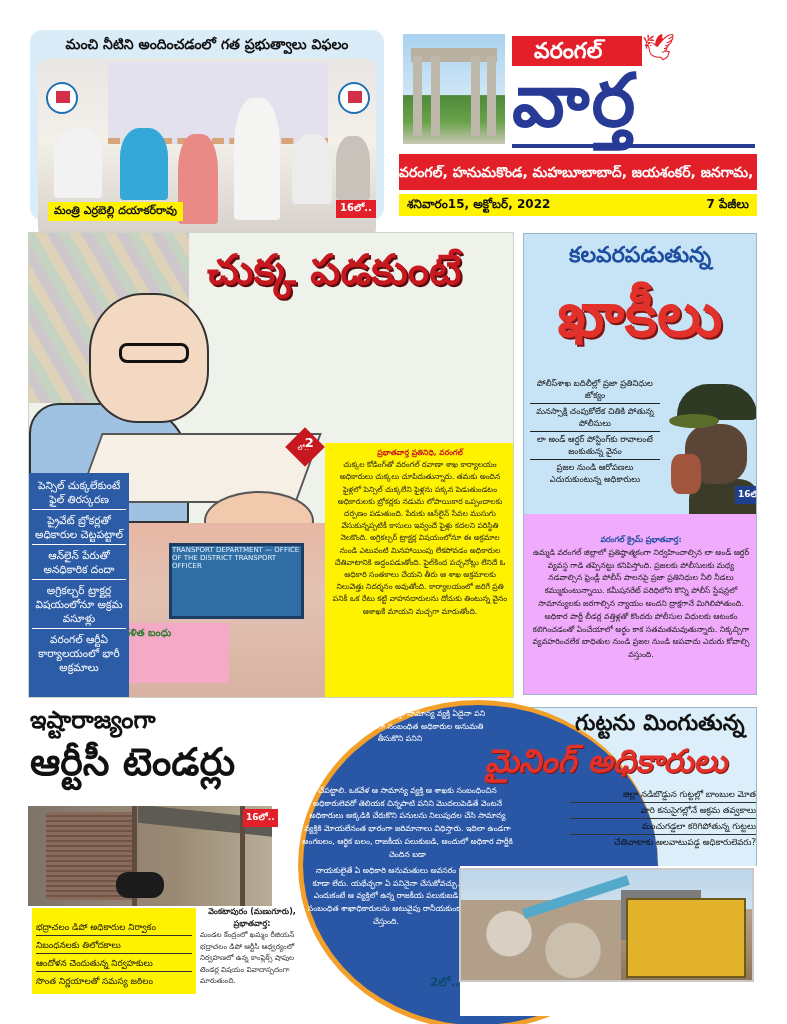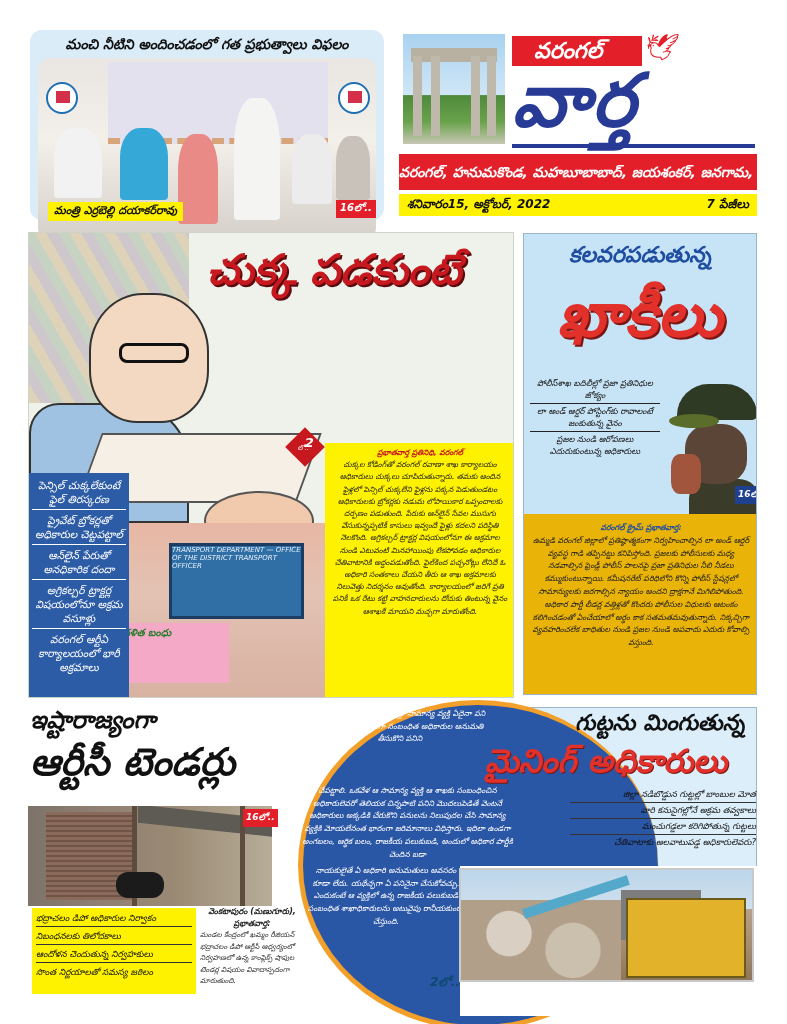--- a/index.html
+++ b/index.html
@@ -1,18 +1,18 @@
 <!DOCTYPE html>
 <html><head>
 <meta charset="utf-8">
 <style>
   * { box-sizing: border-box; margin: 0; padding: 0; }
   html, body { width: 787px; height: 1024px; background: #ffffff; overflow: hidden; }
   body { position: relative; font-family: "DejaVu Sans", sans-serif; color: #1a1a1a; }
-  .abs { position: absolute; font-style: italic; }
+  .abs { position: absolute; }
 
   
   .teaser {
     left: 30px; top: 30px; width: 354px; height: 190px;
     background: #d9ecf8; border-radius: 12px; padding: 6px 8px;
   }
   .teaser-title { font-size: 14px; font-weight: bold; text-align: center; color: #111; white-space: nowrap; }
   .teaser-photo {
     position: absolute; left: 8px; top: 40px; width: 338px; height: 182px;
     border-radius: 12px; overflow: hidden;
@@ -129,40 +129,40 @@
   }
   .khaki-cop .cap { position:absolute; left:8px; top:0; width:80px; height:36px; background:#2e3a24; border-radius: 40px 40px 6px 6px; }
   .khaki-cop .visor { position:absolute; left:0; top:30px; width:50px; height:14px; background:#5b6d2b; border-radius: 50%; }
   .khaki-cop .face { position:absolute; left:16px; top:40px; width:62px; height:60px; background:#5b4536; border-radius: 40%; }
   .khaki-cop .fist { position:absolute; left:2px; top:70px; width:30px; height:40px; background:#a2553d; border-radius: 30%; }
   .khaki-cop .shoulder { position:absolute; left:20px; top:95px; width:70px; height:40px; background:#3b3b2a; border-radius: 20px 20px 0 0; }
   .khaki-badge {
     position:absolute; left: 211px; top: 252px; background:#1f3f8f; color:#fff; font-size: 9px; font-weight:bold; padding: 3px 3px;
   }
   .khaki-body {
-    position:absolute; left: 0; top: 280px; width: 234px; height: 182px; background: #eab308;
-    padding: 8px 6px; font-size: 7.8px; line-height: 12.8px; text-align: center; color: #222;
+    position:absolute; left: 0; top: 280px; width: 234px; height: 182px; background: #f0abfc;
+    padding: 20px 6px; font-size: 7.8px; line-height: 12.8px; text-align: center; color: #222;
   }
   .khaki-body .dateline { color: #1f4ea0; font-weight: bold; }
 
   
   .rtc-kicker { left: 30px; top: 706px; font-size: 24px; font-weight: bold; color: #111; white-space: nowrap; }
   .rtc-head { left: 30px; top: 740px; font-size: 38px; font-weight: bold; color: #111; white-space: nowrap; }
   .rtc-photo {
     left: 28px; top: 806px; width: 244px; height: 100px;
     background: linear-gradient(90deg, #7d7369 0%, #8f8072 30%, #9a8a74 60%, #b7ad99 100%); overflow: hidden;
   }
   .rtc-photo .shutter { position:absolute; left:18px; top:6px; width:90px; height:88px; background: repeating-linear-gradient(180deg, #8a6a5a 0 3px, #6f5446 3px 5px); }
   .rtc-photo .pole { position:absolute; top:0; width:5px; height:100px; background:#5d4b3d; }
   .rtc-photo .bike { position:absolute; left:88px; top:66px; width:48px; height:26px; background:#1b1b1b; border-radius: 12px; }
   .rtc-photo .awning { position:absolute; left:110px; top:6px; width:140px; height:18px; background:#5e5a54; transform: skewY(6deg); }
   .rtc-badge { left: 243px; top: 809px; background:#e3202a; color:#fff; font-size: 9px; font-weight:bold; padding: 3px 3px; }
   .rtc-points {
     left: 32px; top: 908px; width: 164px; height: 86px; background: #fff200;
-    padding: 1px 4px; font-size: 8.8px; color: #111;
+    padding: 10px 4px; font-size: 8.8px; color: #111;
   }
   .rtc-points .item { padding: 2px 0 1px 0; border-bottom: 1px solid #333; line-height: 14px; white-space: nowrap; }
   .rtc-points .item:last-child { border-bottom: none; }
   .rtc-body {
     left: 200px; top: 906px; width: 104px; font-size: 7.2px; line-height: 11.5px; color: #333;
   }
   .rtc-body .dateline { text-align: center; font-weight: bold; color:#222; font-size: 8px; }
 
   
   .mining-box {
@@ -269,20 +269,21 @@
     <div class="dateline">ప్రభాతవార్త ప్రతినిధి, వరంగల్</div>
     <div>చుక్కల కోడింగ్‌తో వరంగల్ రవాణా శాఖ కార్యాలయం అధికారులు చుక్కలు చూపిదుతున్నారు. తమకు అందిన ఫైళ్లలో పెన్సిల్ చుక్కలేని ఫైళ్లను పక్కన పెడుతుండటం అధికారులకు బ్రోకర్లకు నడుమ లోపాయికార ఒప్పందాలకు దర్పణం పడుతుంది. పేరుకు ఆన్‌లైన్ సేవల ముసుగు వేసుకున్నప్పటికీ కాసులు ఇవ్వందే ఫైళ్లు కదలని పరిస్థితి నెలకొంది. అగ్రికల్చర్ ట్రాక్టర్ల విషయంలోనూ ఈ అక్రమాల నుండి ఎటువంటి మినహాయింపు లేకపోవడం అధికారుల చేతివాటానికి అద్దంపడుతోంది. ఫైల్‌కింద పచ్చనోట్లు లేనిదే ఓ అధికారి సంతకాలు చేయని తీరు ఆ శాఖ అక్రమాలకు నిలువెత్తు నిదర్శనం అవుతోంది. కార్యాలయంలో జరిగే ప్రతి పనికీ ఒక రేటు కట్టి వాహనదారులను దోచుకు తింటున్న వైనం ఆశాఖకే మాయని మచ్చగా మారుతోంది.</div>
   </div>
 </div>
 
 <div class="abs khaki">
   <div class="khaki-kicker">కలవరపడుతున్న</div>
   <div class="khaki-head">ఖాకీలు</div>
   <div class="khaki-points">
     <div class="item">పోలీస్‌శాఖ బదిలీల్లో ప్రజా ప్రతినిధుల జోక్యం</div>
+    <div class="item">మనస్సాక్షి చంపుకోలేక చితికి పోతున్న పోలీసులు</div>
     <div class="item">లా అండ్ ఆర్డర్ పోస్టింగ్‌కు రావాలంటే జంకుతున్న వైనం</div>
     <div class="item">ప్రజల నుండి ఆరోపణలు ఎదురుకుంటున్న అధికారులు</div>
   </div>
   <div class="khaki-cop">
     <div class="shoulder"></div>
     <div class="face"></div>
     <div class="cap"></div>
     <div class="visor"></div>
     <div class="fist"></div>
   </div>

